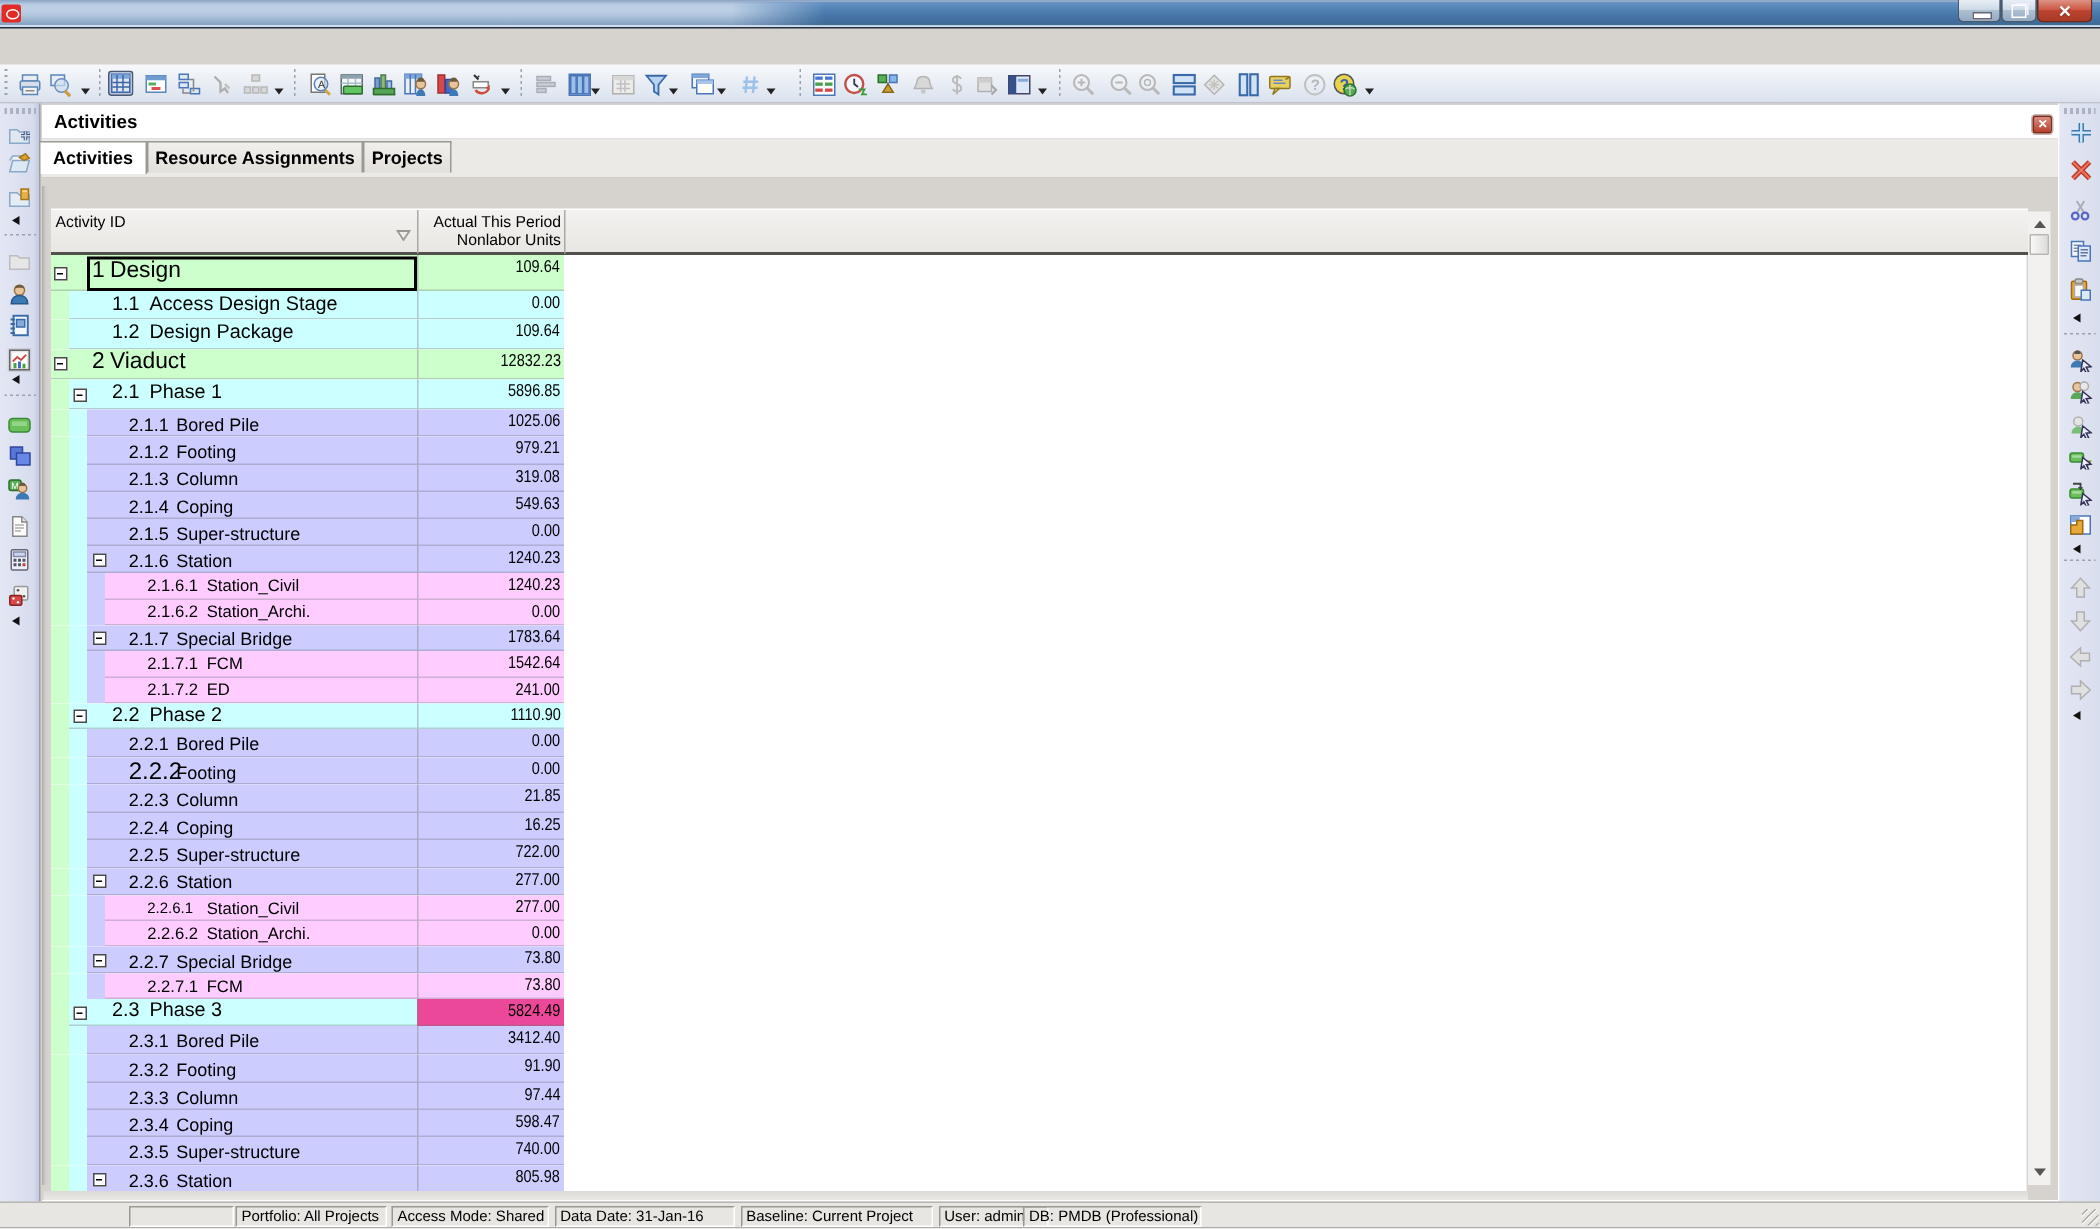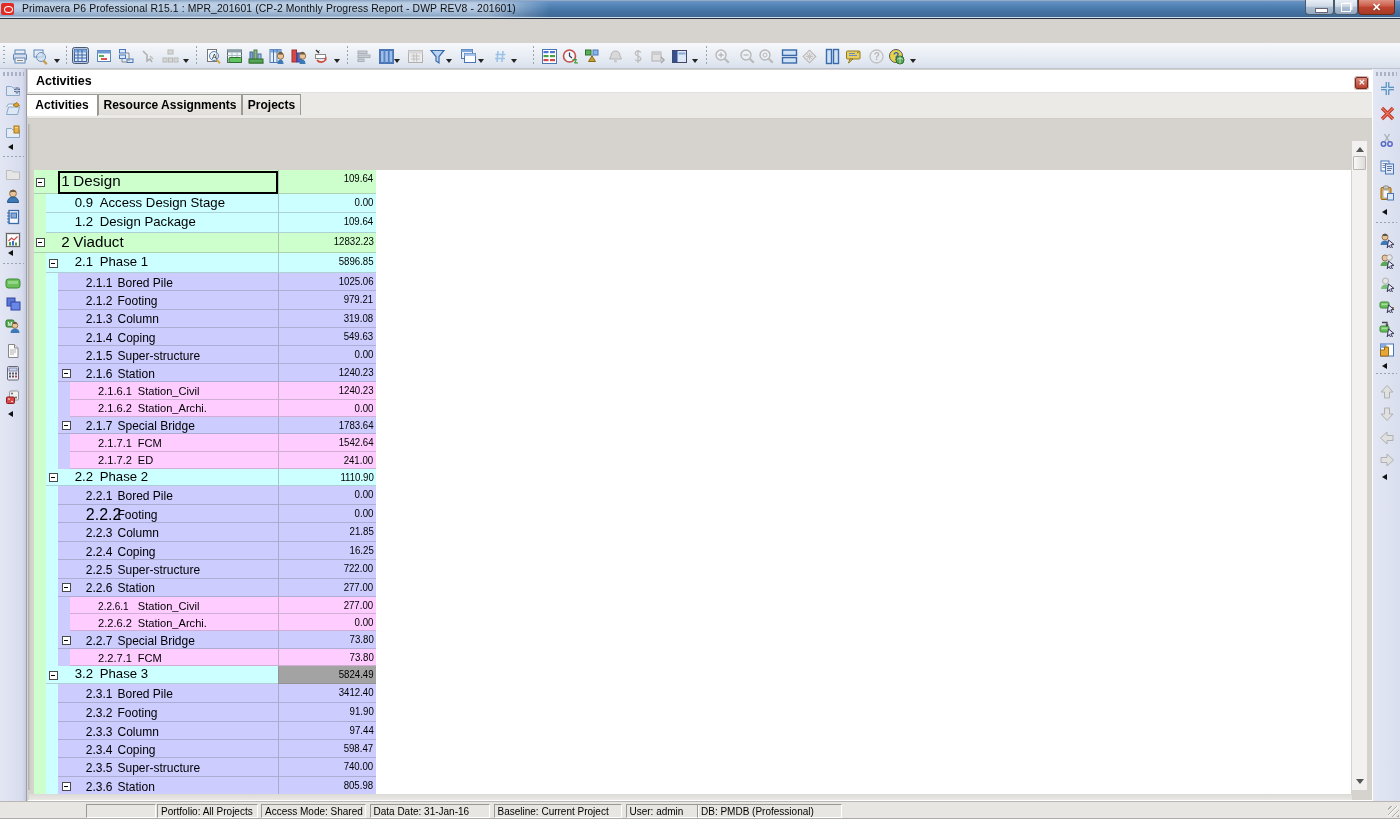--- a/index.html
+++ b/index.html
@@ -79,23 +79,20 @@
 #sbar{position:absolute;left:0;top:801px;width:1400px;height:18px;background:#e8e6e2;border-top:1px solid #b8b6b2;border-bottom:1px solid #aeaca8}
 .seg{position:absolute;top:2px;height:14px;border:1px solid;border-color:#9a9892 #fff #fff #9a9892;font-size:10px;padding:1px 0 0 3px;color:#000}
 #grip{position:absolute;left:1388px;top:806px;width:11px;height:11px;background:repeating-linear-gradient(135deg,transparent 0 2px,#b0aeaa 2px 3px,#f4f3f1 3px 4px)}
 
 #gutter{position:absolute;left:28px;top:124px;width:6px;height:666px;background:linear-gradient(90deg,#aeaca8,#d2cfca 40%,#d8d5d0)}
 </style></head>
 <body>
 <div id="w">
 <div id="tbar"></div>
     <div id="tdk"></div>
-    <div id="tbar2">
-      <span class="ttext">Primavera P6 Professional R15.1 : MPR_201601 (CP-2 Monthly Progress Report - DWP REV8 - 201601)</span>
-    </div>
 <div id="ologo"></div>
 <div class="wbtn" id="bmin"></div>
     <div class="wbtn" id="bmax"></div>
     <div class="wbtn" id="bclose"></div>
 <div id="tool">
       <div class="th" style="left:3px"></div>
       <div class="ti" style="left:12px;top:5px">
         <svg width="17" height="17" viewBox="0 0 17 17">
           <rect x="3" y="2" width="10" height="4" fill="#e8edf4" stroke="#5b87b8"></rect>
           <rect x="1.5" y="6" width="13" height="6" rx="1" fill="#d6dde8" stroke="#5b87b8"></rect>
@@ -593,33 +590,44 @@
       <b>Activities</b>
     </div>
 <div id="pclose"></div>
 <div id="tabbar">
       <div class="tab act" style="left:-2px;width:72px">Activities</div>
       <div class="tab" style="left:70px;width:144px">Resource Assignments</div>
       <div class="tab" style="left:214px;width:59px">Projects</div>
     </div>
 <div id="gap1"></div>
 <div id="gutter"></div>
+<div id="chead">
+ <div class="htx" style="left:3px;top:2px">Activity ID</div>
+ <div class="sort">
+        <svg width="10" height="8" viewBox="0 0 10 8">
+          <path d="M1 1h8L5 7z" fill="none" stroke="#9a9892" stroke-width="1.2"></path>
+        </svg>
+      </div>
+ <div class="hl" style="left:244px"></div>
+ <div class="htx" style="left:246px;top:3px;width:94px;text-align:right;line-height:11.5px">Actual This Period<br>Nonlabor Units</div>
+ <div class="hl" style="left:342px"></div>
+</div>
 <div id="grid">
 <div class="row" style="height:24.0px">
         <div class="mc" style="left:0.0px;width:244.0px;background:#ccffcc"></div>
         <div class="vc" style="background:#ccffcc"><span>109.64</span></div>
         <div class="eb" style="left:1.5px"></div>
         <div class="tx" style="left:27.3px;top:calc(50% + -2.0px);font-size:15.2px">1</div>
         <div class="tx" style="left:39.3px;top:calc(50% + -2.0px);font-size:15.2px">Design</div>
       </div>
 <div class="row" style="height:19.0px">
         <div class="st" style="left:0.0px;width:11.5px;background:#ccffcc"></div>
         <div class="mc" style="left:11.5px;width:232.5px;background:#ccffff"></div>
         <div class="vc" style="background:#ccffff"><span>0.00</span></div>
-        <div class="tx" style="left:40.7px;top:calc(50% + -2.0px);font-size:13.2px">0.9</div>
+        <div class="tx" style="left:40.7px;top:calc(50% + -2.0px);font-size:13.2px">1.1</div>
         <div class="tx" style="left:65.7px;top:calc(50% + -2.0px);font-size:13.2px">Access Design Stage</div>
       </div>
 <div class="row" style="height:19.5px">
         <div class="st" style="left:0.0px;width:11.5px;background:#ccffcc"></div>
         <div class="mc" style="left:11.5px;width:232.5px;background:#ccffff"></div>
         <div class="vc" style="background:#ccffff"><span>109.64</span></div>
         <div class="tx" style="left:40.7px;top:calc(50% + -2.0px);font-size:13.2px">1.2</div>
         <div class="tx" style="left:65.7px;top:calc(50% + -2.0px);font-size:13.2px">Design Package</div>
       </div>
 <div class="row" style="height:20.5px">
@@ -820,23 +828,23 @@
         <div class="st" style="left:11.5px;width:12.0px;background:#ccffff"></div>
         <div class="st" style="left:23.5px;width:12.5px;background:#ccccff"></div>
         <div class="mc" style="left:36.0px;width:208.0px;background:#ffccff"></div>
         <div class="vc" style="background:#ffccff"><span>73.80</span></div>
         <div class="tx" style="left:64.1px;top:calc(50% + 0.1px);font-size:11.1px">2.2.7.1</div>
         <div class="tx" style="left:103.8px;top:calc(50% + 0.1px);font-size:11.1px">FCM</div>
       </div>
 <div class="row" style="height:17.8px">
         <div class="st" style="left:0.0px;width:11.5px;background:#ccffcc"></div>
         <div class="mc" style="left:11.5px;width:232.5px;background:#ccffff"></div>
-        <div class="vc" style="background:#a3a3a3"><span>5824.49</span></div>
+        <div class="vc" style="background:#ec4899"><span>5824.49</span></div>
         <div class="eb" style="left:14.5px"></div>
-        <div class="tx" style="left:40.7px;top:calc(50% + -2.0px);font-size:13.2px">3.2</div>
+        <div class="tx" style="left:40.7px;top:calc(50% + -2.0px);font-size:13.2px">2.3</div>
         <div class="tx" style="left:65.7px;top:calc(50% + -2.0px);font-size:13.2px">Phase 3</div>
       </div>
 <div class="row" style="height:19.5px">
         <div class="st" style="left:0.0px;width:11.5px;background:#ccffcc"></div>
         <div class="st" style="left:11.5px;width:12.0px;background:#ccffff"></div>
         <div class="mc" style="left:23.5px;width:220.5px;background:#ccccff"></div>
         <div class="vc" style="background:#ccccff"><span>3412.40</span></div>
         <div class="tx" style="left:51.8px;top:calc(50% + 0.7px);font-size:12px">2.3.1</div>
         <div class="tx" style="left:83.5px;top:calc(50% + 0.7px);font-size:12px">Bored Pile</div>
       </div>
@@ -890,15 +898,15 @@
     </div>
 <div id="hscr"></div>
 <div id="edge"></div>
 <div id="sbar">
       <div class="seg" style="left:85.5px;width:70px"></div>
       <div class="seg" style="left:157px;width:101px">Portfolio: All Projects</div>
       <div class="seg" style="left:261px;width:105px">Access Mode: Shared</div>
       <div class="seg" style="left:369.5px;width:120.5px">Data Date: 31-Jan-16</div>
       <div class="seg" style="left:493.5px;width:128.5px">Baseline: Current Project</div>
       <div class="seg" style="left:625.5px;width:73px">User: admin</div>
-      <div class="seg" style="left:697px;width:145px">DB: PMDB (Professional)</div>
+      <div class="seg" style="left:682px;width:119px">DB: PMDB (Professional)</div>
     </div>
 <div id="grip"></div>
 </div>
 </body></html>

